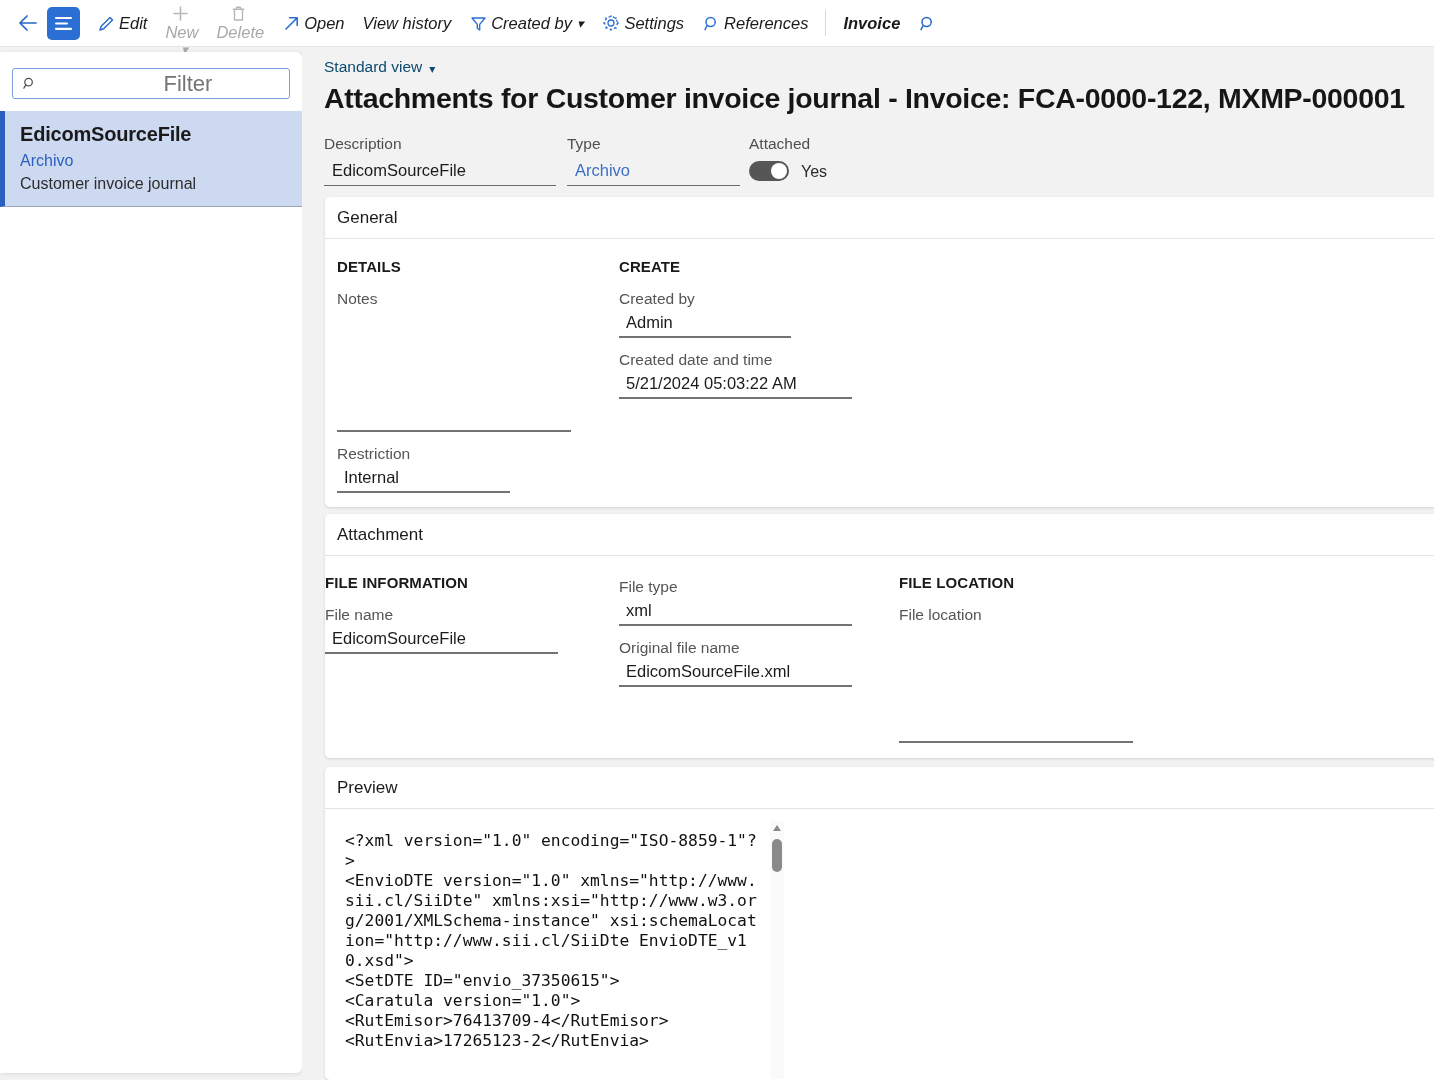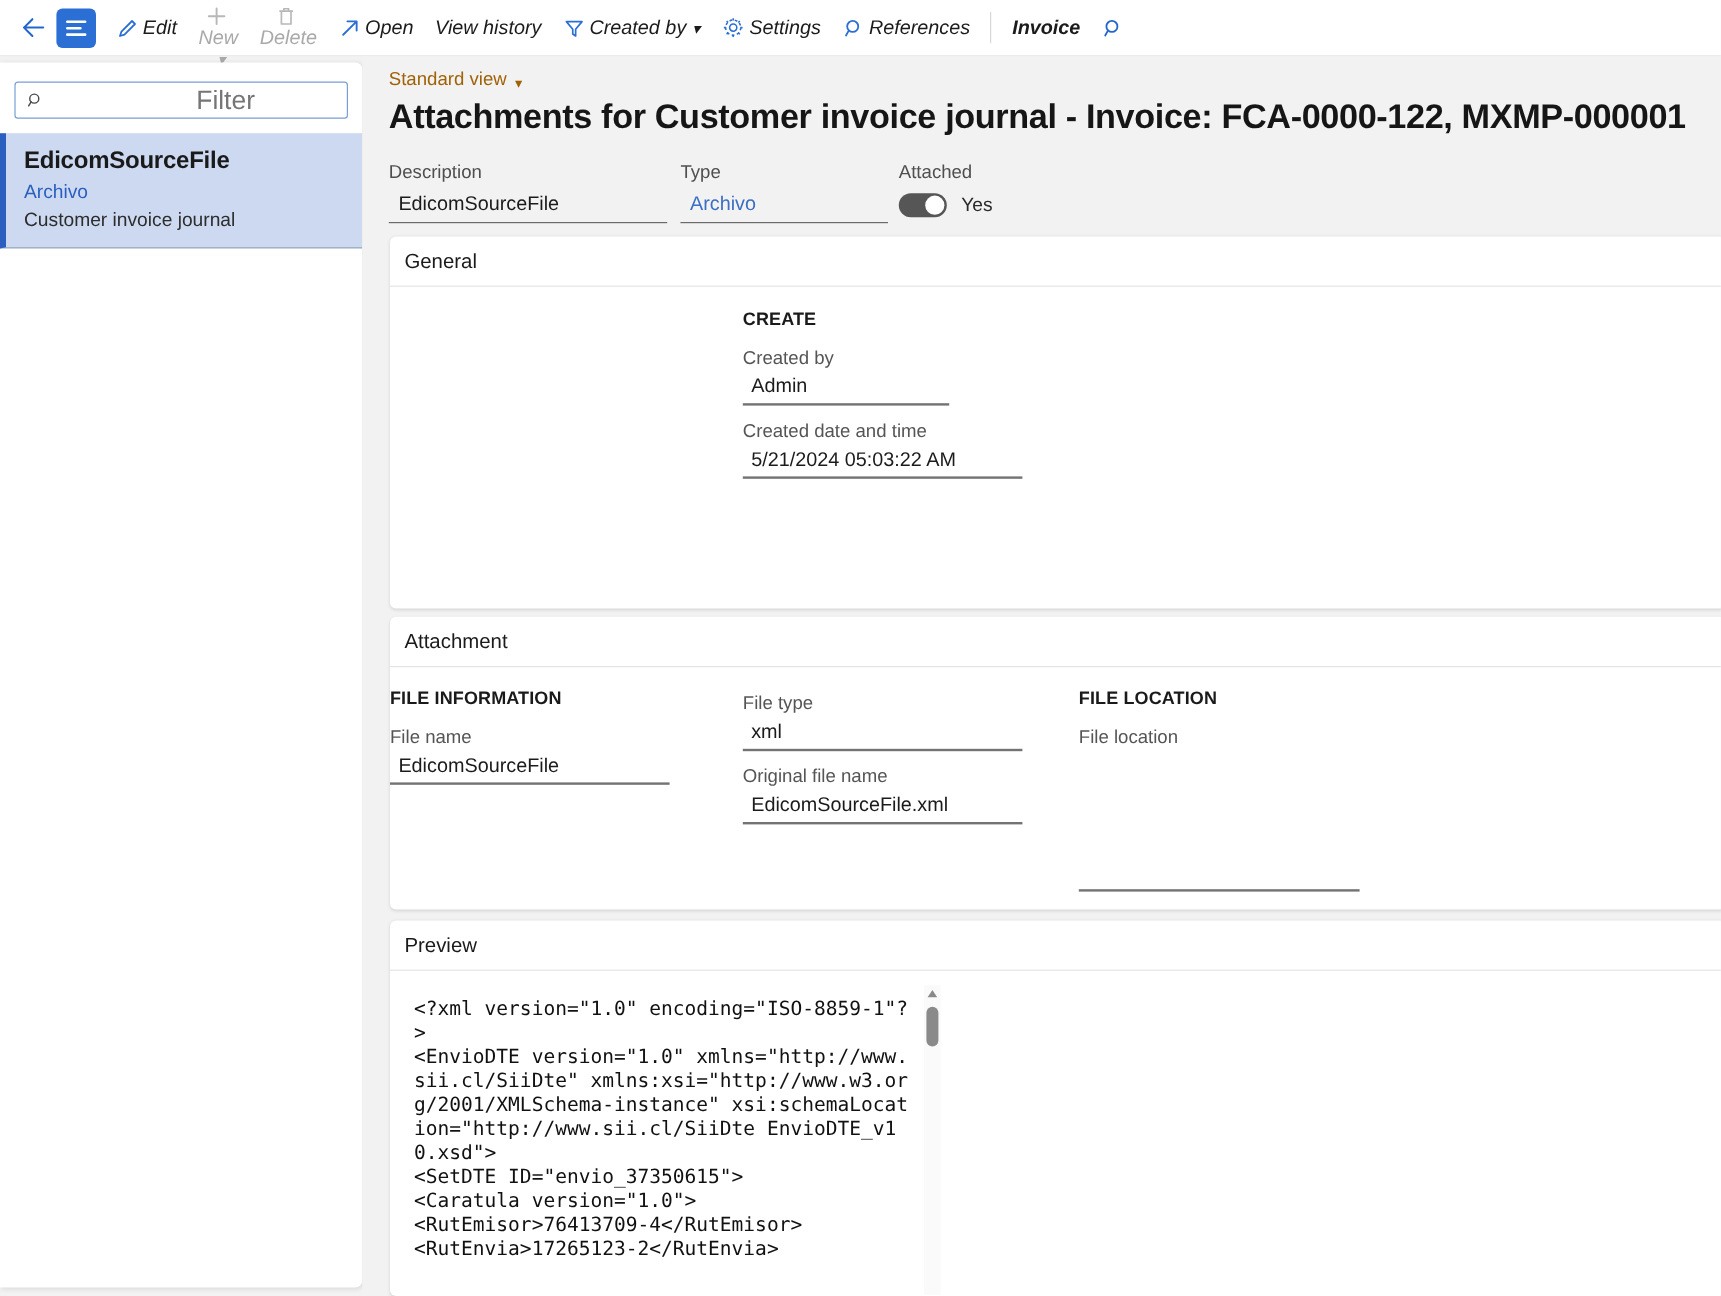--- a/index.html
+++ b/index.html
@@ -94,21 +94,21 @@
   .li-sub2 { font-size: 16px; color: #2d2d2d; margin-top: 1px; line-height: 1.35; }
 
   
   .main {
     position: absolute; left: 302px; top: 47px;
     width: 1132px; height: 1033px;
     background: #f2f2f2;
     overflow: hidden;
   }
   .stdview {
-    font-size: 15.5px; color: #a16207;
+    font-size: 15.5px; color: #0c4a6e;
     padding: 11px 0 0 22px;
     display: inline-flex; align-items: flex-end; cursor: pointer;
   }
   .stdview .caret { margin-left: 7px; font-size: 12px; }
   .page-title {
     font-size: 28.5px; font-weight: 600; color: #161616;
     padding: 6px 0 0 22px; letter-spacing: -0.3px;
     white-space: nowrap;
   }
 
@@ -355,20 +355,29 @@
     </div>
   </div>
 
   
   <div class="card" style="top:150px; height:310px;">
     <div class="card-head">
       <span>General</span>
     </div>
     <div class="card-body" style="height:267px;">
 
+      <div style="position:absolute; left:12px; top:19px; width:280px;">
+        <div class="grp-title">DETAILS</div>
+        <div class="fld-label" style="margin-top:15px;">Notes</div>
+        <div class="underline" style="height:122px; width:234px; margin-top:2px;">
+          <span class="fld-val"></span>
+        </div>
+        <div class="fld-label" style="margin-top:13px;">Restriction</div>
+        <div class="fld-val underline" style="width:173px; padding:3px 0 4px 7px; margin-top:2px;">Internal</div>
+      </div>
 
       <div style="position:absolute; left:294px; top:19px; width:300px;">
         <div class="grp-title">CREATE</div>
         <div class="fld-label" style="margin-top:15px;">Created by</div>
         <div class="fld-val underline" style="width:172px; padding:3px 0 4px 7px; margin-top:2px;">Admin</div>
         <div class="fld-label" style="margin-top:13px;">Created date and time</div>
         <div class="fld-val underline" style="width:233px; padding:3px 0 4px 7px; margin-top:2px;">5/21/2024 05:03:22 AM</div>
       </div>
 
     </div>

